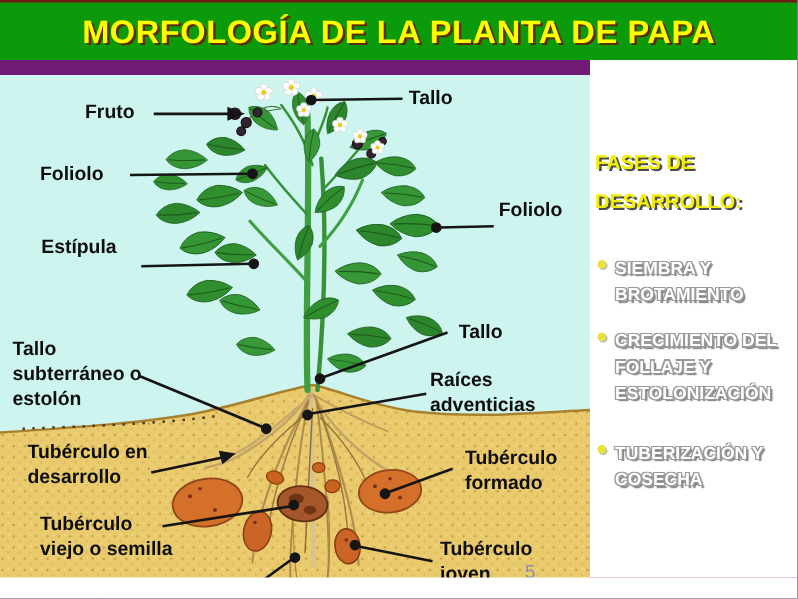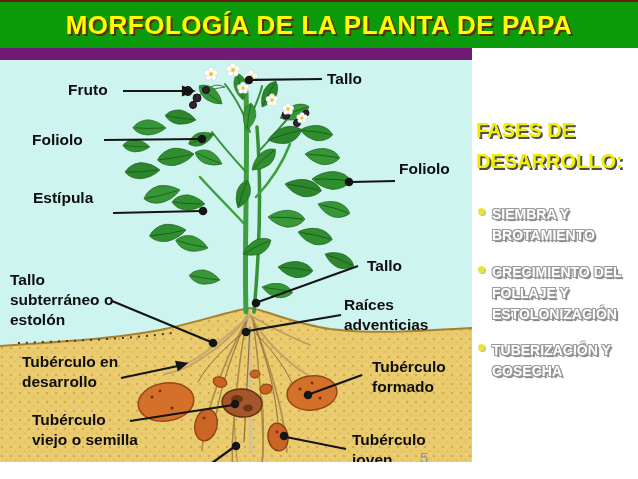--- a/index.html
+++ b/index.html
@@ -30,21 +30,21 @@
   }
   .pagenum{
     position:absolute;left:420px;top:449px;font-size:15px;color:#8a92a8;
   }
   
   .phases{
     position:absolute;left:472px;top:48px;width:166px;height:414px;background:#ffffff;
   }
   .phases-title{
     position:absolute;left:4px;top:67px;margin:0;width:160px;
-    font-size:20px;line-height:31px;font-weight:700;color:#f2ee00;
+    font-size:16px;line-height:31px;font-weight:700;color:#f2ee00;
     text-shadow:2px 2px 0 #4d4d4d;white-space:pre-line;
   }
   .phase-item{position:absolute;left:4px;width:160px;}
   .phase-bullet{
     position:absolute;left:2px;top:4px;width:7px;height:7px;border-radius:50%;
     background:#e8e23a;box-shadow:1px 1px 0 #b9b9b9;
   }
   .phase-text{
     display:block;padding-left:16px;
     font-size:14px;line-height:21px;font-weight:700;color:#ffffff;white-space:pre-line;
@@ -258,21 +258,21 @@
       <span class="phase-bullet"></span>
       <span class="phase-text">CRECIMIENTO DEL
 FOLLAJE Y
 ESTOLONIZACIÓN</span>
     </div>
     <div class="phase-item" style="top:156px">
       <span class="phase-bullet"></span>
       <span class="phase-text">SIEMBRA Y
 BROTAMIENTO</span>
     </div>
-    <div class="phase-item" style="top:292px">
+    <div class="phase-item" style="top:304px">
       <span class="phase-bullet"></span>
       <span class="phase-text">TUBERIZACIÓN Y
 COSECHA</span>
     </div>
   </div>
 
   <div class="pagenum">5</div>
   <div class="bottomstrip"></div>
 </div>
 

